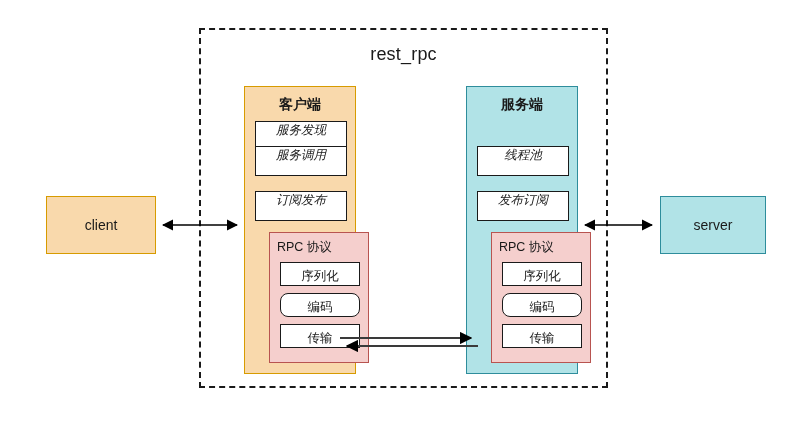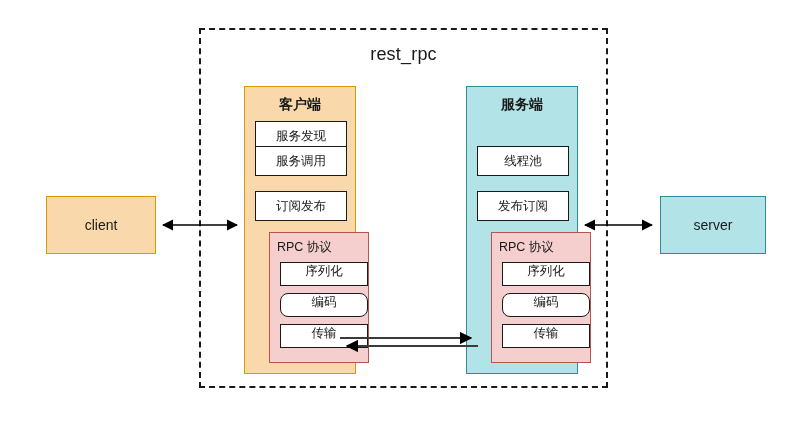--- a/index.html
+++ b/index.html
@@ -64,44 +64,44 @@
     text-align:center;
     font-size:14px;font-weight:bold;color:#1a1a1a;
   }
 
   
   .item-box{
     position:absolute;
     left:10px;width:92px;height:30px;
     box-sizing:border-box;
     background:#ffffff;border:1.4px solid #1a1a1a;
-    display:flex;align-items:center;justify-content:center;
-    font-size:12.5px;color:#1a1a1a;
+    display:flex;justify-content:center;
+    font-size:12.5px;color:#1a1a1a;font-style:italic;
   }
   .item-box.i0{top:34px;}
   .item-box.i1{top:59px;}
   .item-box.i2{top:104px;}
 
   
   .rpc-box{
     position:absolute;
     left:24px;top:145px;width:100px;height:131px;
     box-sizing:border-box;
     background:#f5cfcd;border:1.4px solid #b85450;
   }
   .rpc-title{
     position:absolute;left:7px;top:6px;
     font-size:12.5px;color:#1a1a1a;
   }
   .rpc-item{
     position:absolute;
-    left:10px;width:88px;height:24px;
+    left:10px;width:80px;height:24px;
     box-sizing:border-box;
     background:#ffffff;border:1.4px solid #1a1a1a;
-    display:flex;align-items:flex-start;justify-content:center;
+    display:flex;align-items:flex-end;justify-content:center;
     font-size:12.5px;color:#1a1a1a;
   }
   .rpc-item.r0{top:29px;}
   .rpc-item.r1{top:60px;border-radius:8px;}
   .rpc-item.r2{top:91px;}
 
   svg.overlay{position:absolute;left:0;top:0;width:812px;height:421px;pointer-events:none;}
 </style>
 </head>
 <body>

